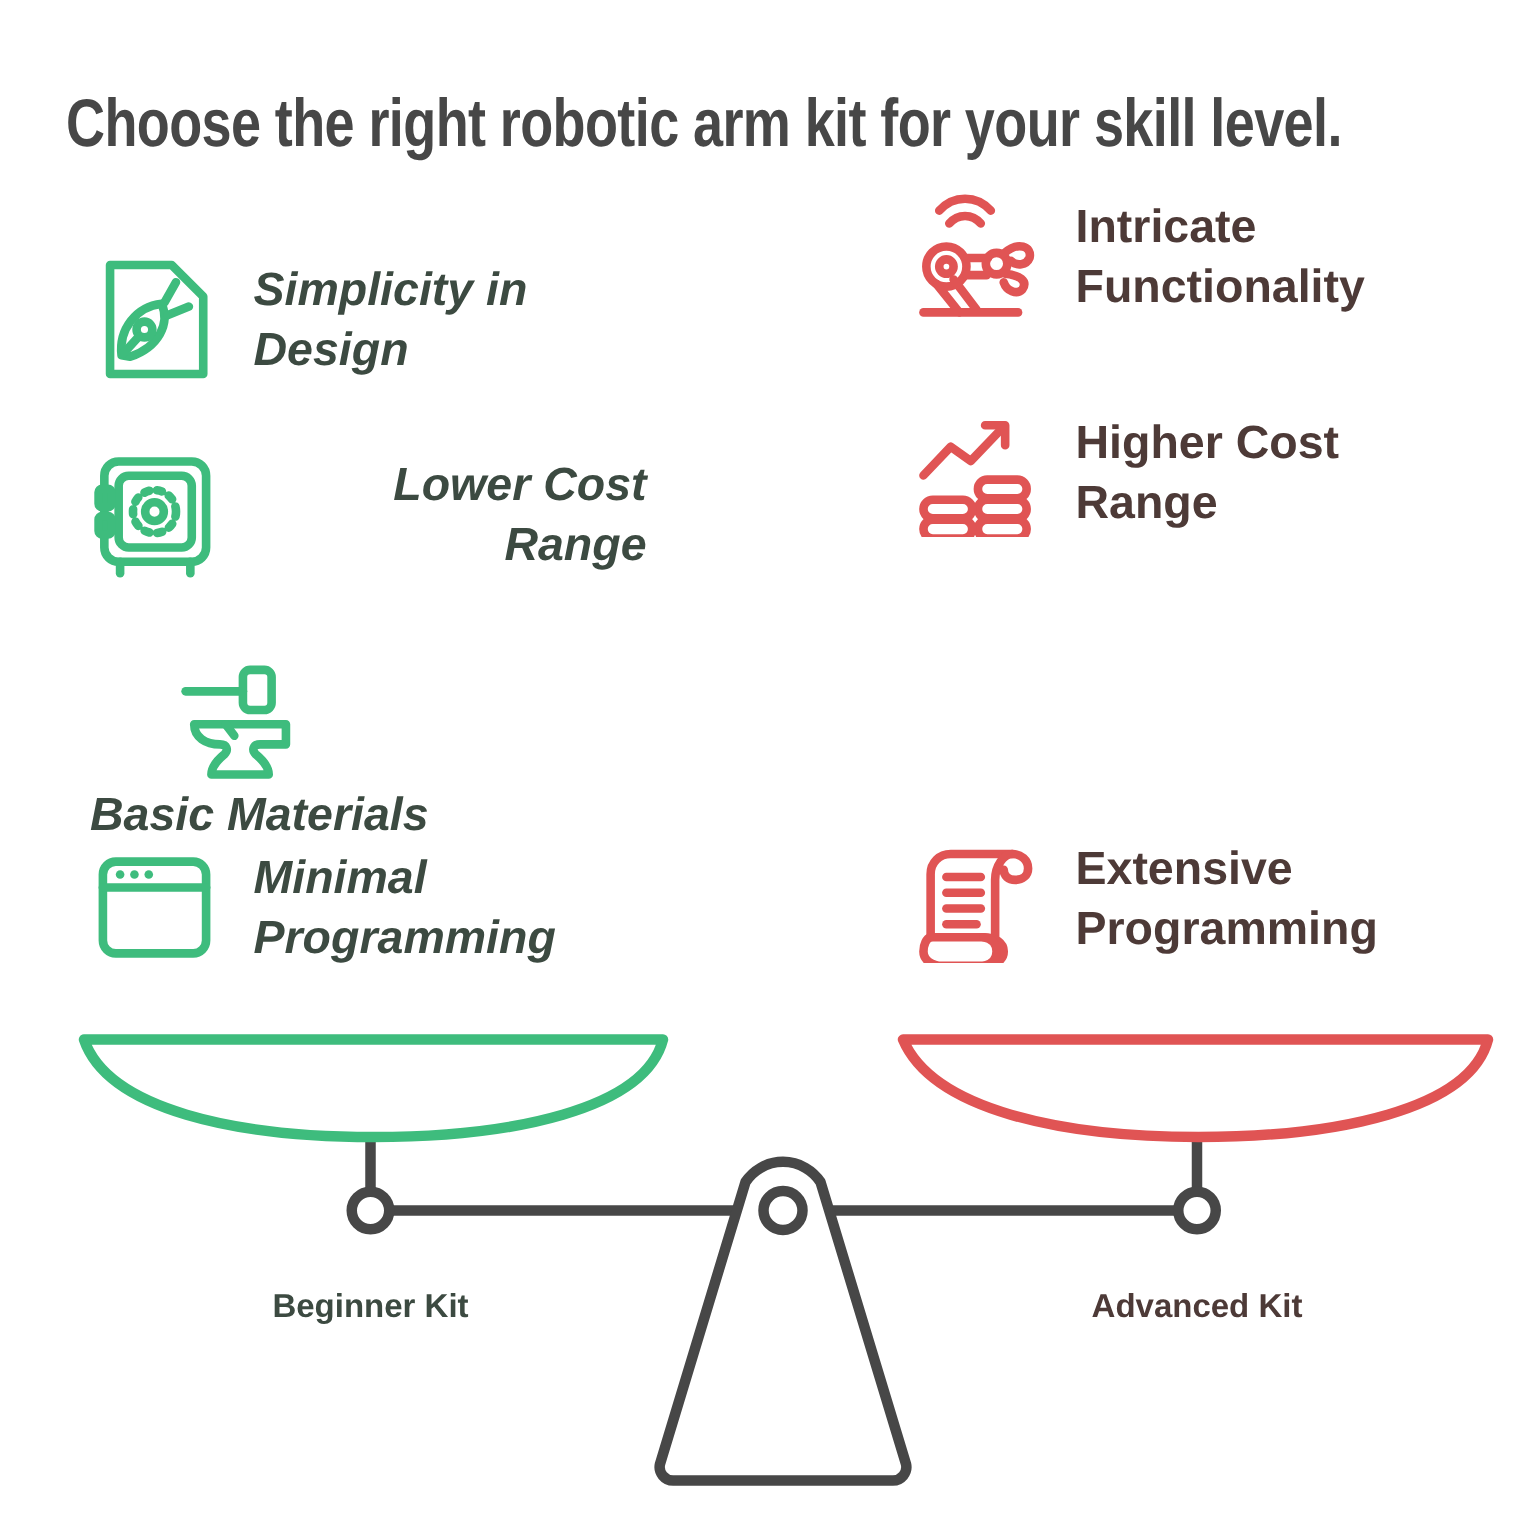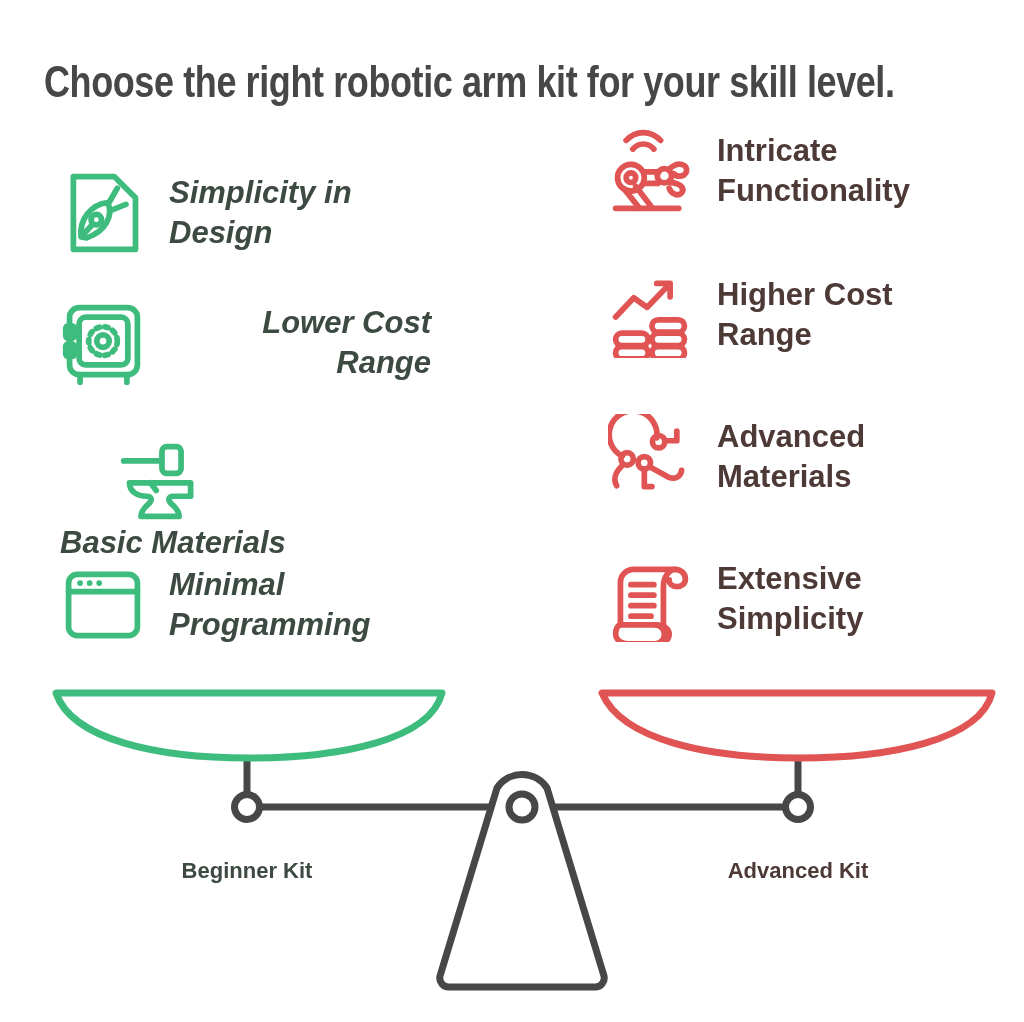--- a/index.html
+++ b/index.html
@@ -122,50 +122,35 @@
         <rect x="46" y="50" width="34" height="13" rx="6.5"></rect>
         <rect x="46" y="64" width="34" height="13" rx="6.5"></rect>
         <rect x="46" y="78" width="34" height="13" rx="6.5"></rect>
         <rect x="8" y="64" width="34" height="13" rx="6.5"></rect>
         <rect x="8" y="78" width="34" height="13" rx="6.5"></rect>
       </svg>
     </span>
     <span class="label">Higher Cost Range</span>
   </div>
 
-  <div class="feature red-theme" style="left:598px;top:414px;">
-    <span class="iconbox">
-      <svg viewBox="0 0 90 90" fill="none" stroke="currentColor" stroke-width="6" stroke-linecap="round" stroke-linejoin="round">
-        <path d="M15,44 A25,25 0 1 1 51,25"></path>
-        <circle cx="20" cy="47" r="6.5"></circle>
-        <circle cx="38" cy="51" r="6.5"></circle>
-        <circle cx="53" cy="29" r="6.5"></circle>
-        <path d="M16,53 C8,60 5,68 9,75"></path>
-        <path d="M38,58 V76 H46"></path>
-        <path d="M60,28 H72 V18"></path>
-        <path d="M45,56 L63,66 C70,69 76,66 77,59"></path>
-      </svg>
-    </span>
-    <span class="label">Advanced Materials</span>
-  </div>
 
   <div class="feature red-theme" style="left:598px;top:556px;">
     <span class="iconbox">
       <svg viewBox="0 0 90 90" fill="none" stroke="currentColor" stroke-width="6" stroke-linecap="round" stroke-linejoin="round">
         <path d="M70,14 H27 C19,14 13,20 13,28 V72"></path>
         <path d="M58,72 V32 C58,22 64,14 70,14 C76,14 81,18 81,24 C81,29 77,32 72,32 C67,32 64,29 64,25"></path>
         <path d="M13,72 H50 C58,72 64,76 64,82 C64,88 58,92 50,92 H21 C14,92 8,88 8,82 C8,77 10,73 13,72 Z"></path>
         <path d="M50,72 C56,73 59,77 59,82 C59,87 56,91 50,92"></path>
         <path d="M24,30 H48"></path>
         <path d="M24,41 H48"></path>
         <path d="M24,52 H48"></path>
         <path d="M24,63 H45"></path>
       </svg>
     </span>
-    <span class="label">Extensive Simplicity</span>
+    <span class="label">Extensive Programming</span>
   </div>
 
   <svg class="scale-svg" viewBox="0 0 1024 342">
 
     <path d="M237,127 H788" stroke="#474747" stroke-width="7" fill="none"></path>
 
     <path d="M237,78 V114" stroke="#474747" stroke-width="7" fill="none"></path>
     <path d="M46,13 H432 C420,60 330,78 239,78 C148,78 62,60 46,13 Z" stroke="#3ebc7d" stroke-width="7" fill="#ffffff" stroke-linejoin="round"></path>
     <circle cx="237" cy="127" r="12.5" stroke="#474747" stroke-width="7" fill="#ffffff"></circle>
 

